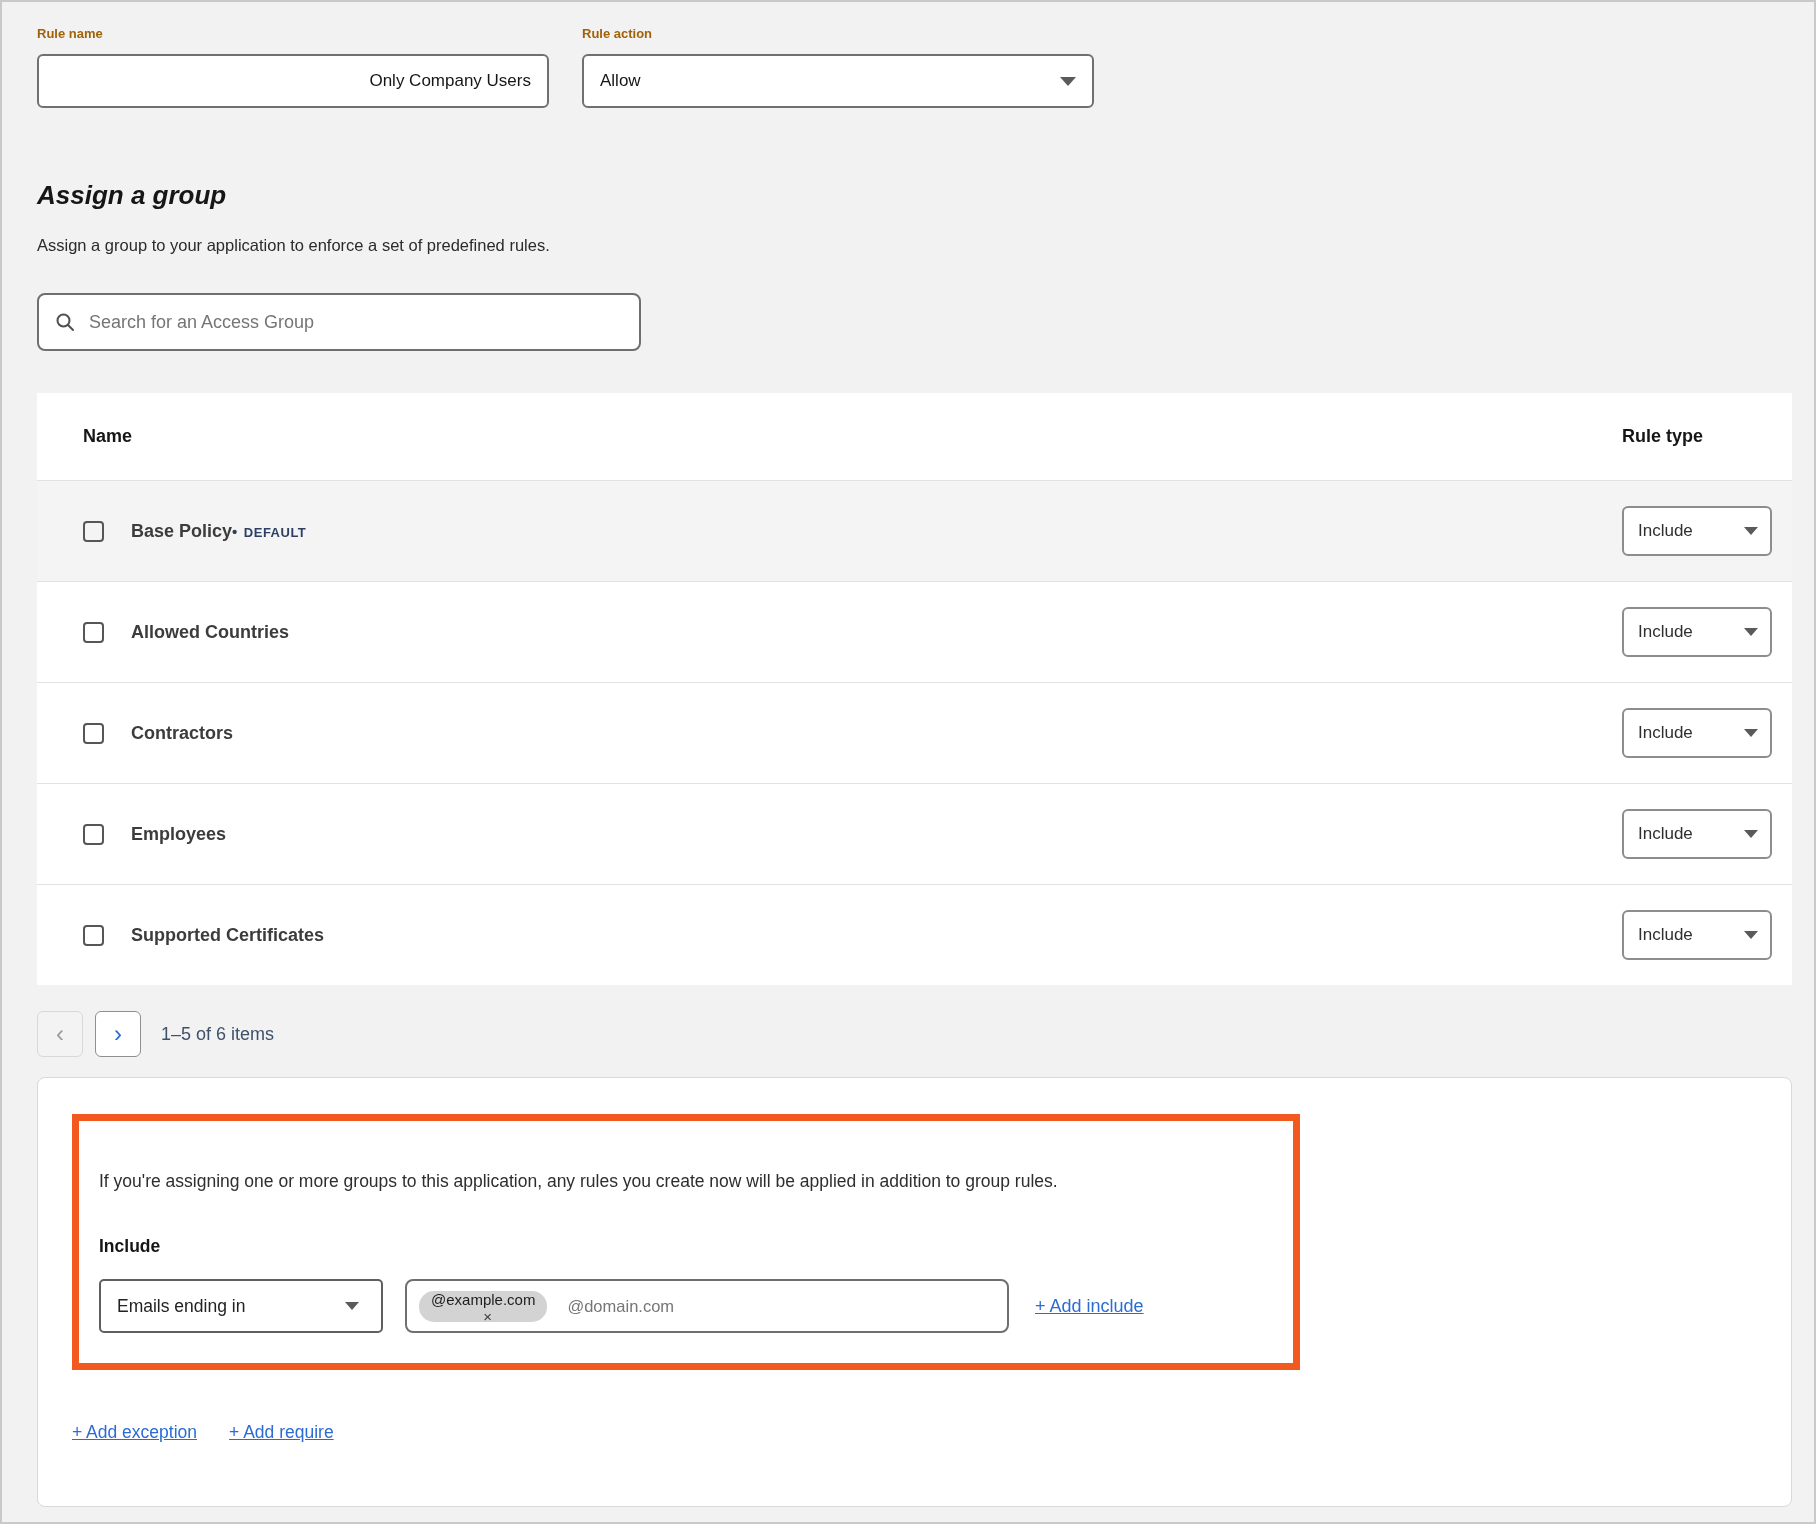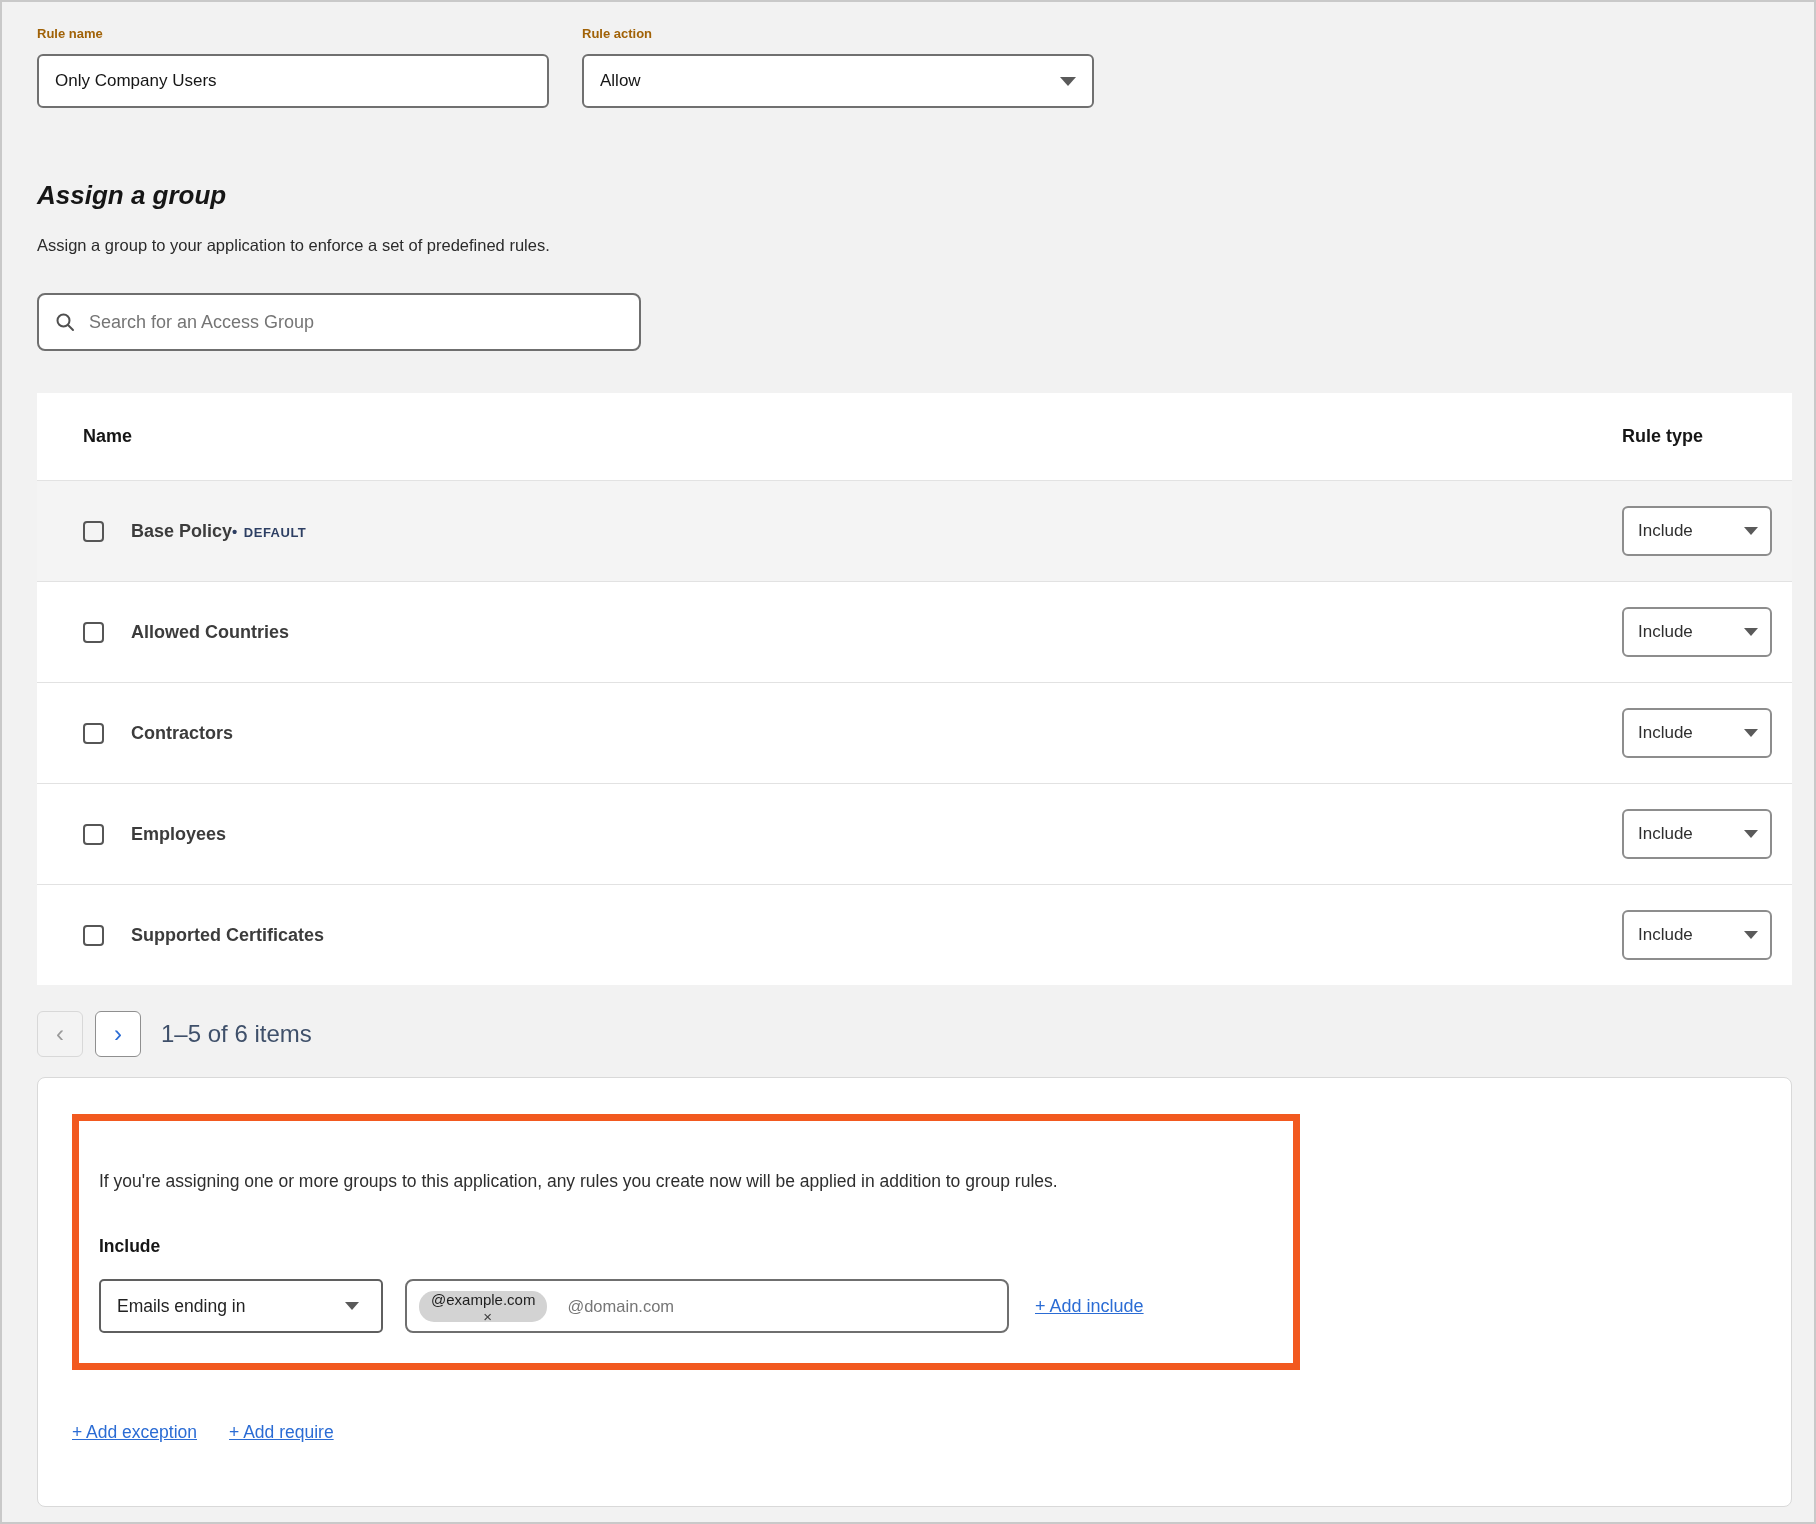--- a/index.html
+++ b/index.html
@@ -14,21 +14,21 @@
   .page { padding: 24px 26px 0 35px; }
 
   
   .form-row { display: flex; gap: 33px; }
   .field { width: 512px; }
   .field-label { font-size: 13px; font-weight: bold; color: #a16207; margin-bottom: 13px; }
   .text-input, .select-box {
     width: 100%; height: 54px;
     background: #fff; border: 2px solid #707070; border-radius: 6px;
     font-size: 17px; color: #161616; font-family: inherit;
-    padding: 0 16px; display: flex; align-items: center;
+    padding: 0 16px; display: flex; align-items: center; text-align: right;
   }
   input.text-input { outline: none; }
   .select-box { justify-content: space-between; cursor: default; }
   .caret {
     width: 0; height: 0; border-left: 8px solid transparent;
     border-right: 8px solid transparent; border-top: 9px solid #5a5a5a;
     flex-shrink: 0; margin-left: 10px;
   }
   .caret.small { border-left-width: 7px; border-right-width: 7px; border-top-width: 8px; }
 
@@ -68,21 +68,21 @@
   }
 
   
   .pagination { display: flex; align-items: center; margin-top: 26px; }
   .page-btn {
     width: 46px; height: 46px; border-radius: 6px; display: flex;
     align-items: center; justify-content: center; font-size: 24px; cursor: pointer;
   }
   .page-btn.prev { background: #f3f3f3; border: 1px solid #d8d8d8; color: #9a9a9a; }
   .page-btn.next { background: #fff; border: 1px solid #8f8f8f; color: #2b6cd4; margin-left: 12px; }
-  .page-summary { font-size: 24px; color: #3f506a; margin-left: 20px; }
+  .page-summary { font-size: 18px; color: #3f506a; margin-left: 20px; }
 
   
   .card {
     margin-top: 20px; width: 1755px; height: 430px;
     background: #fff; border: 1px solid #d9d9d9; border-radius: 8px;
     padding: 36px 0 0 34px;
   }
   .highlight-box {
     width: 1228px; border: 7px solid #f2591f;
     padding: 12px 28px 30px 20px; background: #fff;

